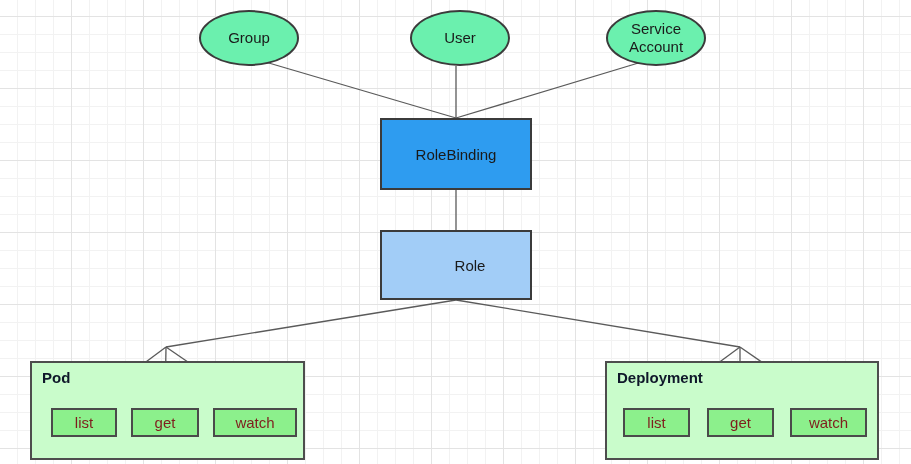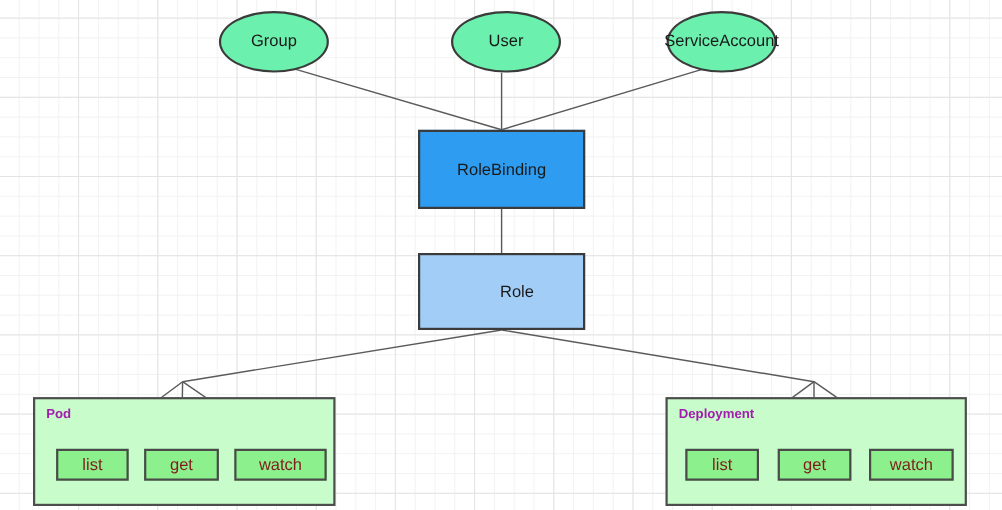--- a/index.html
+++ b/index.html
@@ -65,23 +65,23 @@
   .group-box {
     position: absolute;
     box-sizing: border-box;
     border: 2.5px solid #4d4d4d;
     background: #c9fccb;
   }
   .group-title {
     position: absolute;
     left: 10px;
     top: 6px;
-    font-size: 12px;
+    font-size: 15px;
     font-weight: bold;
-    color: #a21caf;
+    color: #0f172a;
   }
   .verb-box {
     position: absolute;
     box-sizing: border-box;
     border: 2.5px solid #4a4a4a;
     background: #8cf08c;
     display: flex;
     align-items: center;
     justify-content: center;
     font-size: 15px;
@@ -114,21 +114,21 @@
   </svg>
 
   <div class="node ellipse" style="left:199px; top:10px; width:100px; height:56px;">
     <span class="ellipse-label">Group</span>
   </div>
 
   <div class="node ellipse" style="left:410px; top:10px; width:100px; height:56px;">
     <span class="ellipse-label">User</span>
   </div>
 
-  <div class="node ellipse" style="left:606px; top:10px; width:100px; height:56px; flex-direction:row;">
+  <div class="node ellipse" style="left:606px; top:10px; width:100px; height:56px; flex-direction:column;">
     <span class="ellipse-label">Service</span>
     <span class="ellipse-label">Account</span>
   </div>
 
   <div class="node rect-box box-rolebinding" style="left:380px; top:118px; width:152px; height:72px;">
     <span>RoleBinding</span>
   </div>
 
   <div class="node rect-box box-role" style="left:380px; top:230px; width:152px; height:70px;padding-left:28px;">
     <span>Role</span>

